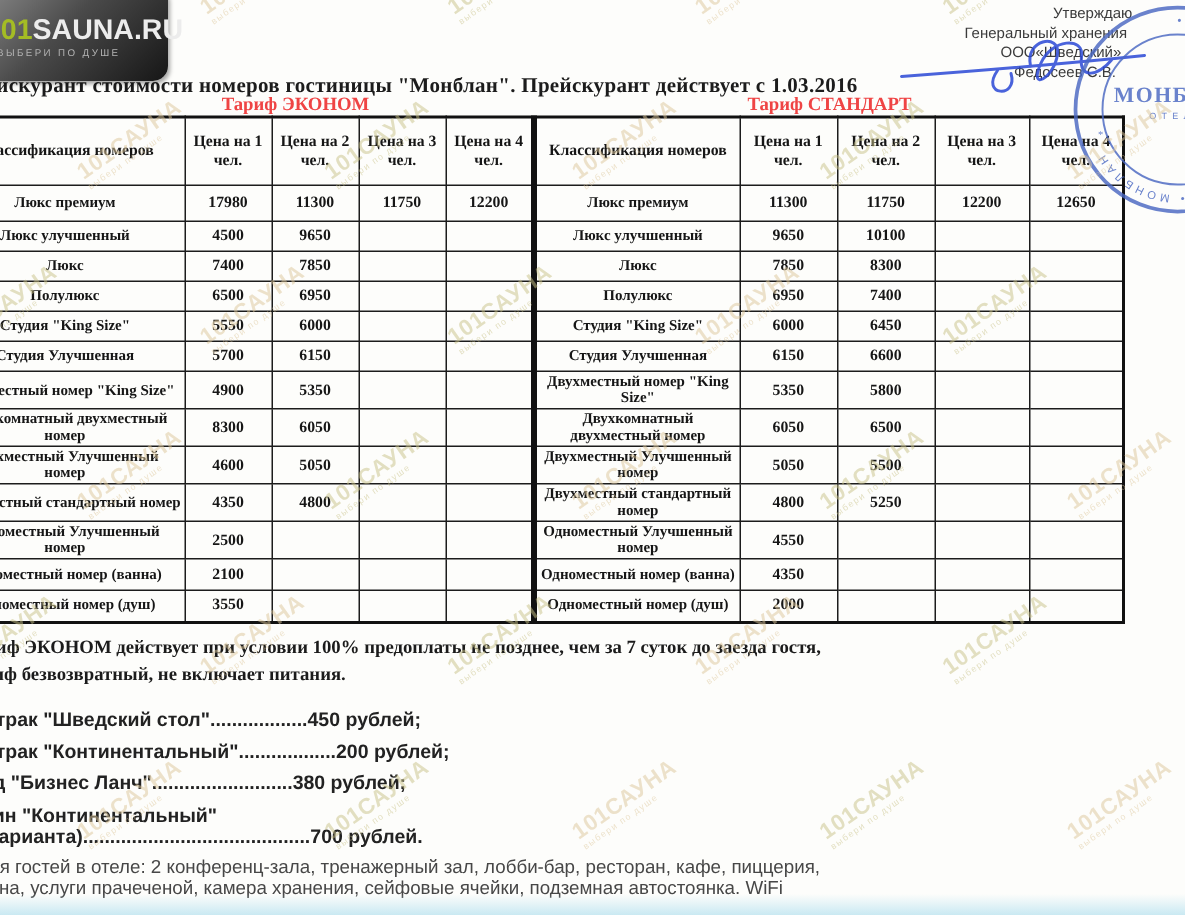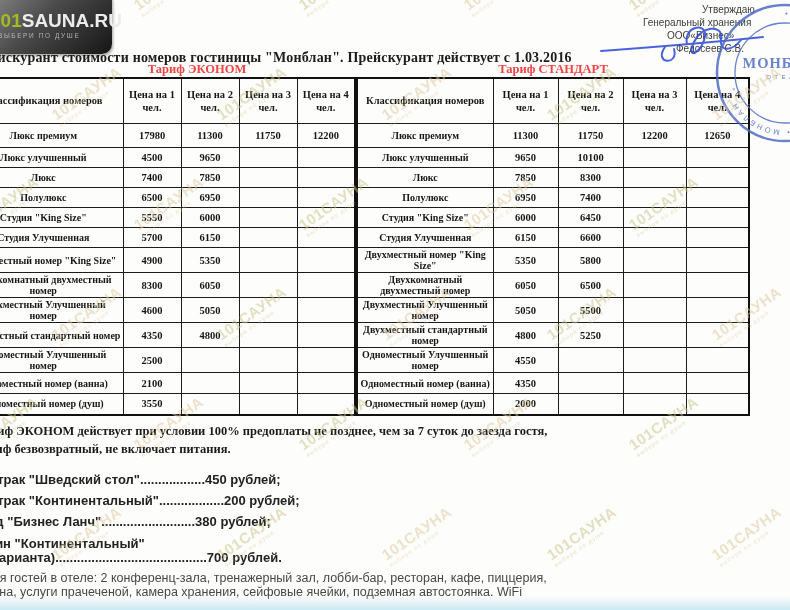--- a/index.html
+++ b/index.html
@@ -189,21 +189,21 @@
 
   <div id="logo-badge">
     <div id="logo-line">
       <span id="logo-prefix">101</span><span id="logo-suffix">SAUNA.RU</span>
     </div>
     <div id="logo-tagline">ВЫБЕРИ ПО ДУШЕ</div>
   </div>
 
   <div class="appr" style="left:702px;top:4px;">Утверждаю</div>
   <div class="appr" style="left:643px;top:17px;">Генеральный хранения</div>
-  <div class="appr" style="left:667px;top:30px;">ООО«Бизнес»</div>
+  <div class="appr" style="left:667px;top:30px;">ООО«Шведский»</div>
   <div class="appr" style="left:676px;top:43px;">Федосеев С.В.</div>
 
   <svg id="signature" width="175" height="48" viewBox="0 0 175 48">
     <g stroke="#2b49d6" stroke-width="2" fill="none" opacity="0.85" stroke-linecap="round">
       <path d="M 6 31 C 60 27, 120 22, 168 17"></path>
       <path d="M 92 24 C 88 6, 112 2, 110 16 C 108 32, 90 42, 99 22 C 106 6, 128 4, 126 18 C 124 34, 138 30, 146 20"></path>
       <path d="M 70 27 C 58 44, 84 46, 79 29"></path>
     </g>
   </svg>
 

